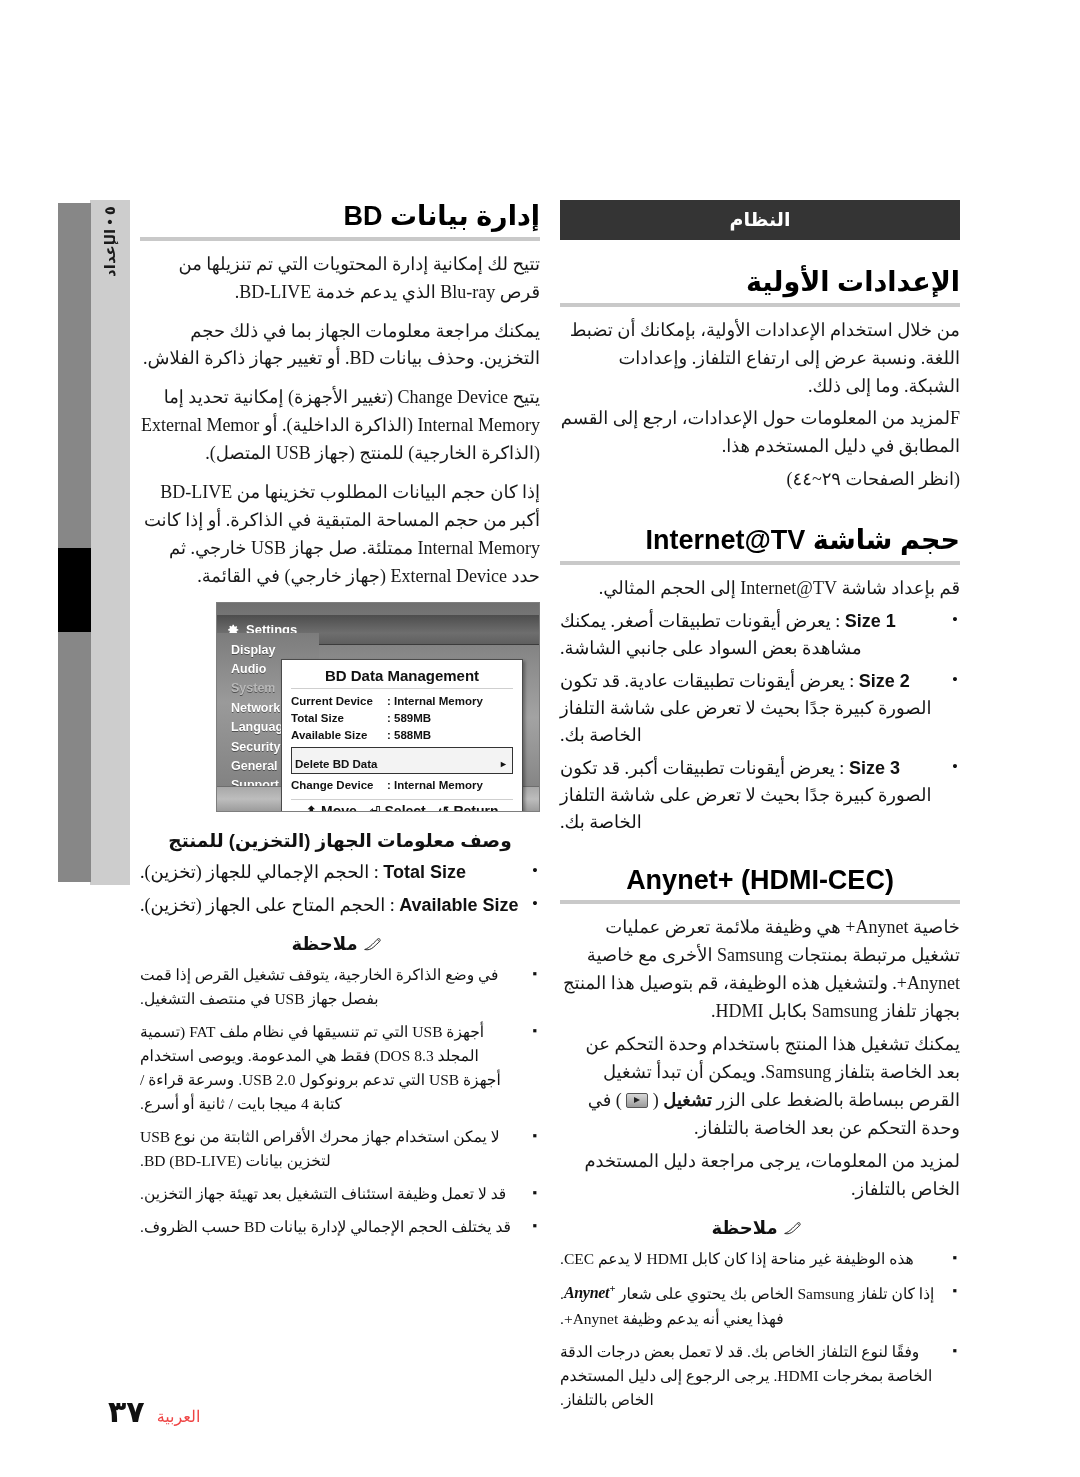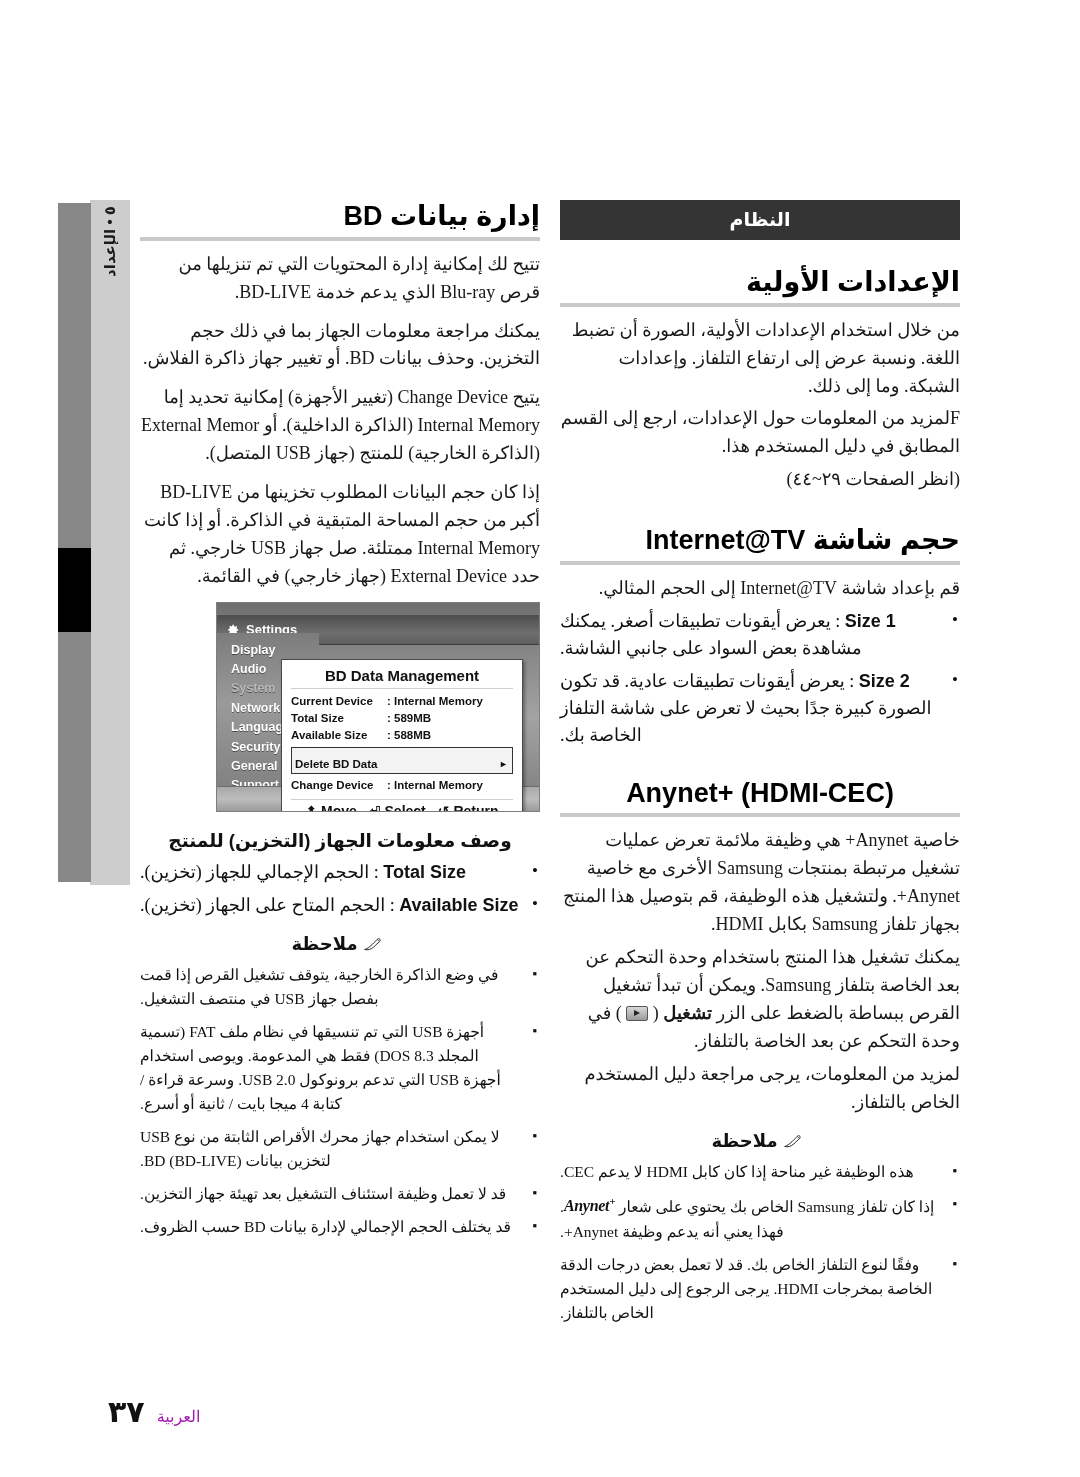--- a/index.html
+++ b/index.html
@@ -319,21 +319,21 @@
     direction: ltr;
   }
   .footer .pagenum {
     font-family: "Liberation Sans", "DejaVu Sans", sans-serif;
     font-weight: bold;
     font-size: 30px;
     color: #111;
   }
   .footer .langname {
     font-size: 16px;
-    color: #a21caf;
+    color: #ef4444;
   }
 
   .ltr { direction: ltr; unicode-bidi: embed; }
 </style>
 </head>
 <body>
 
 <div class="chapter-tab">
   <div class="tab-light"></div>
   <div class="tab-dark"></div>
@@ -433,32 +433,33 @@
   </ul>
 </div>
 
 <div class="col-b">
 
   <div class="section-banner">النظام</div>
 
   <h2 class="head" style="margin-top:26px;">الإعدادات الأولية</h2>
   <div class="rule"></div>
 
-  <p class="body tight">من خلال استخدام الإعدادات الأولية، الصورة أن تضبط اللغة. ونسبة عرض إلى ارتفاع التلفاز. وإعدادات الشبكة. وما إلى ذلك.</p>
+  <p class="body tight">من خلال استخدام الإعدادات الأولية، بإمكانك أن تضبط اللغة. ونسبة عرض إلى ارتفاع التلفاز. وإعدادات الشبكة. وما إلى ذلك.</p>
   <p class="body tight">Fلمزيد من المعلومات حول الإعدادات، ارجع إلى القسم المطابق في دليل المستخدم هذا.</p>
   <p class="body">(انظر الصفحات ٢٩~٤٤)</p>
 
   <h2 class="head" style="margin-top:30px;">حجم شاشة Internet@TV</h2>
   <div class="rule"></div>
 
   <p class="body tight">قم بإعداد شاشة Internet@TV إلى الحجم المثالي.</p>
 
   <ul class="dots">
     <li><span class="lbl ltr">Size 1</span> : يعرض أيقونات تطبيقات أصغر. يمكنك مشاهدة بعض السواد على جانبي الشاشة.</li>
     <li><span class="lbl ltr">Size 2</span> : يعرض أيقونات تطبيقات عادية. قد تكون الصورة كبيرة جدًا بحيث لا تعرض على شاشة التلفاز الخاصة بك.</li>
+    <li><span class="lbl ltr">Size 3</span> : يعرض أيقونات تطبيقات أكبر. قد تكون الصورة كبيرة جدًا بحيث لا تعرض على شاشة التلفاز الخاصة بك.</li>
   </ul>
 
   <h2 class="head ltr-title" style="margin-top:28px;">Anynet+ (HDMI-CEC)</h2>
   <div class="rule"></div>
 
   <p class="body tight">خاصية Anynet+ هي وظيفة ملائمة تعرض عمليات تشغيل مرتبطة بمنتجات Samsung الأخرى مع خاصية Anynet+. ولتشغيل هذه الوظيفة، قم بتوصيل هذا المنتج بجهاز تلفاز Samsung بكابل HDMI.</p>
 
   <p class="body tight">
     <span>يمكنك تشغيل هذا المنتج باستخدام وحدة التحكم عن بعد الخاصة بتلفاز Samsung. ويمكن أن تبدأ تشغيل القرص ببساطة بالضغط على الزر <b>تشغيل</b> ( <span class="playbtn"></span> ) في وحدة التحكم عن بعد الخاصة بالتلفاز.</span>
   </p>

